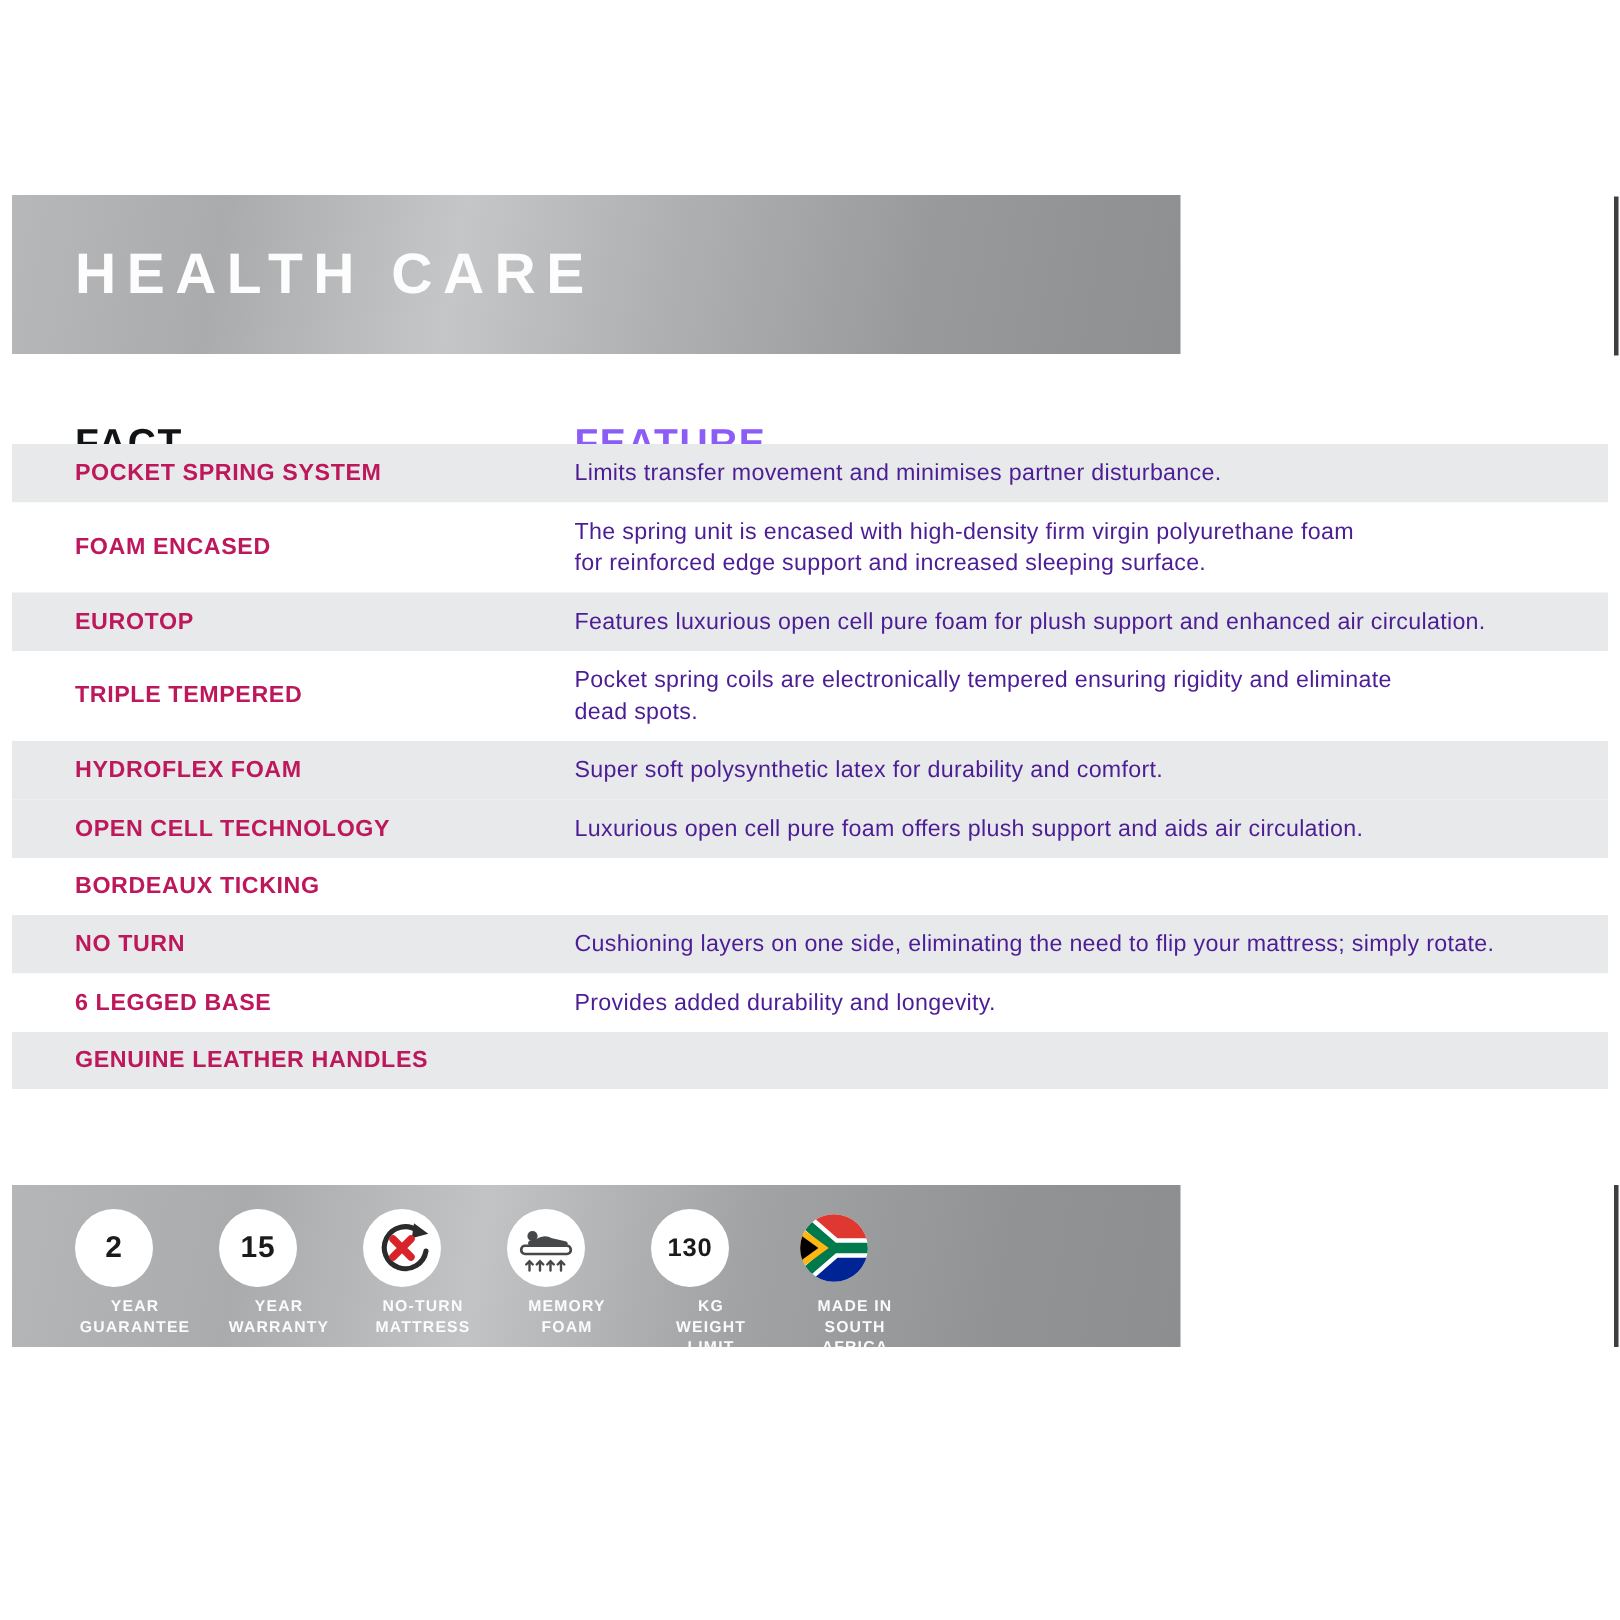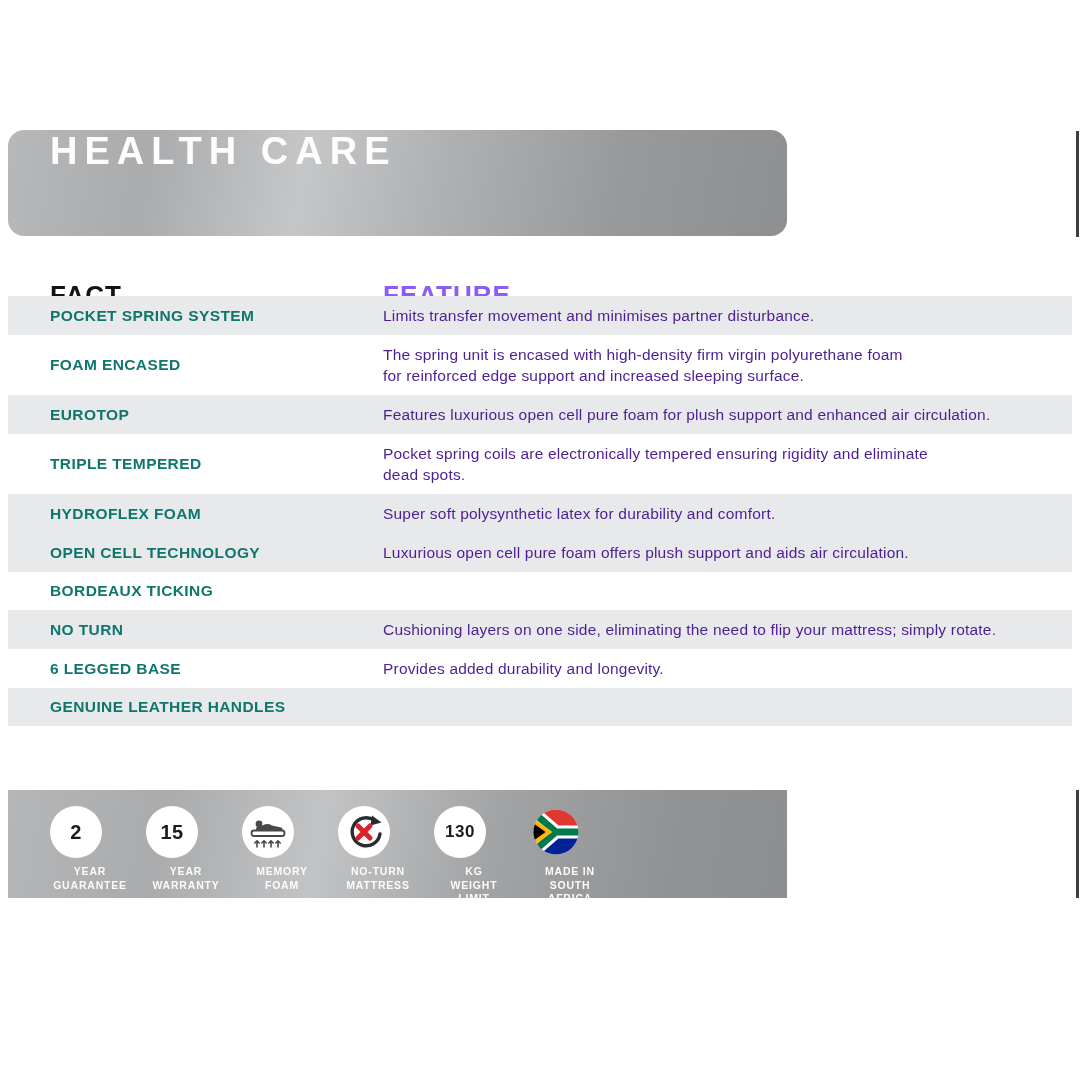--- a/index.html
+++ b/index.html
@@ -4,36 +4,36 @@
 <style>
   html,body{margin:0;padding:0;background:#ffffff;}
   .canvas{
     position:relative;width:1080px;height:1080px;background:#ffffff;overflow:hidden;
     font-family:"Liberation Sans", sans-serif;
   }
   
   .header-band{
     position:absolute;left:8px;top:130px;width:779px;height:106px;
     background:linear-gradient(100deg,#b7b8ba 0%,#aaabad 18%,#c5c6c8 38%,#b0b1b3 55%,#98999b 78%,#8e8f91 100%);
-    display:flex;border-radius:16px;
+    display:flex;align-items:center;
   }
   .header-title{
     padding-left:42px;color:#fdfdfd;font-size:38px;font-weight:bold;letter-spacing:7px;
   }
   
   .col-headers{position:absolute;left:8px;top:244px;width:1064px;height:40px;margin-top:36px;}
   .col-fact{position:absolute;left:42px;top:0;font-size:26px;font-weight:bold;color:#121314;letter-spacing:1px;}
   .col-feature{position:absolute;left:375px;top:0;font-size:26px;font-weight:bold;color:#8b5cf6;letter-spacing:1px;}
   
   .spec-table{position:absolute;left:8px;top:296px;width:1064px;}
   .row{display:flex;align-items:center;background:#ffffff;padding:9px 0;}
   .row.shaded{background:#e8e9ea;}
   .cell-fact{
     width:333px;flex:0 0 333px;padding-left:42px;box-sizing:content-box;
-    font-size:15.5px;font-weight:bold;color:#0f766e;letter-spacing:.4px;line-height:20px;
+    font-size:15.5px;font-weight:bold;color:#be185d;letter-spacing:.4px;line-height:20px;
   }
   .cell-feature{
     flex:1;font-size:15.5px;color:#4c1d95;letter-spacing:.2px;line-height:21px;
     white-space:pre-line;padding-right:6px;
   }
   
   .badge-band{
     position:absolute;left:8px;top:790px;width:779px;height:108px;
     background:linear-gradient(100deg,#b5b6b8 0%,#aaabad 20%,#c2c3c5 40%,#a2a3a5 62%,#919294 85%,#8d8e90 100%);
     display:flex;align-items:flex-start;padding-left:20px;box-sizing:border-box;
@@ -128,44 +128,44 @@
     <div class="badge-label"><span>YEAR</span><br><span>GUARANTEE</span></div>
   </div>
 
   <div class="badge">
     <div class="badge-circle">15</div>
     <div class="badge-label"><span>YEAR</span><br><span>WARRANTY</span></div>
   </div>
 
   <div class="badge">
     <div class="badge-circle">
+  <svg width="40" height="40" viewBox="0 0 40 40">
+    <path d="M30.5,8.5 A14,14 0 1 0 36,22" fill="none" stroke="#2a2b2c" stroke-width="3.4" stroke-linecap="round"></path>
+    <path d="M28,3.5 L37.5,10.5 L26.5,13.5 Z" fill="#2a2b2c"></path>
+    <path d="M14,14 L26,26 M26,14 L14,26" stroke="#d8232a" stroke-width="5" stroke-linecap="round"></path>
+  </svg>
+</div>
+    <div class="badge-label"><span>NO-TURN</span><br><span>MATTRESS</span></div>
+  </div>
+
+  <div class="badge">
+    <div class="badge-circle">
   <svg width="38" height="36" viewBox="0 0 38 36">
     <circle cx="10" cy="10" r="3.4" fill="#46484a"></circle>
     <path d="M12.5,12 Q18,8.5 23,11.5 L32,13.5 Q34.5,14.5 33,16.5 L8,16.5 Q6,15 8,13 Z" fill="#46484a"></path>
     <rect x="2.5" y="16.5" width="33" height="5.5" rx="2.5" fill="none" stroke="#46484a" stroke-width="1.8"></rect>
     <g stroke="#46484a" stroke-width="1.6" fill="none" stroke-linecap="round">
       <path d="M8,33 V27 M5.8,29 L8,26.8 L10.2,29"></path>
       <path d="M15,33 V27 M12.8,29 L15,26.8 L17.2,29"></path>
       <path d="M22,33 V27 M19.8,29 L22,26.8 L24.2,29"></path>
       <path d="M29,33 V27 M26.8,29 L29,26.8 L31.2,29"></path>
     </g>
   </svg>
 </div>
     <div class="badge-label"><span>MEMORY</span><br><span>FOAM</span></div>
-  </div>
-
-  <div class="badge">
-    <div class="badge-circle">
-  <svg width="40" height="40" viewBox="0 0 40 40">
-    <path d="M30.5,8.5 A14,14 0 1 0 36,22" fill="none" stroke="#2a2b2c" stroke-width="3.4" stroke-linecap="round"></path>
-    <path d="M28,3.5 L37.5,10.5 L26.5,13.5 Z" fill="#2a2b2c"></path>
-    <path d="M14,14 L26,26 M26,14 L14,26" stroke="#d8232a" stroke-width="5" stroke-linecap="round"></path>
-  </svg>
-</div>
-    <div class="badge-label"><span>NO-TURN</span><br><span>MATTRESS</span></div>
   </div>
 
   <div class="badge">
     <div class="badge-circle small-num">130</div>
     <div class="badge-label"><span>KG</span><br><span>WEIGHT LIMIT</span></div>
   </div>
 
   <div class="badge">
     <div class="badge-circle flag">
   <svg width="52" height="52" viewBox="0 0 60 60">

